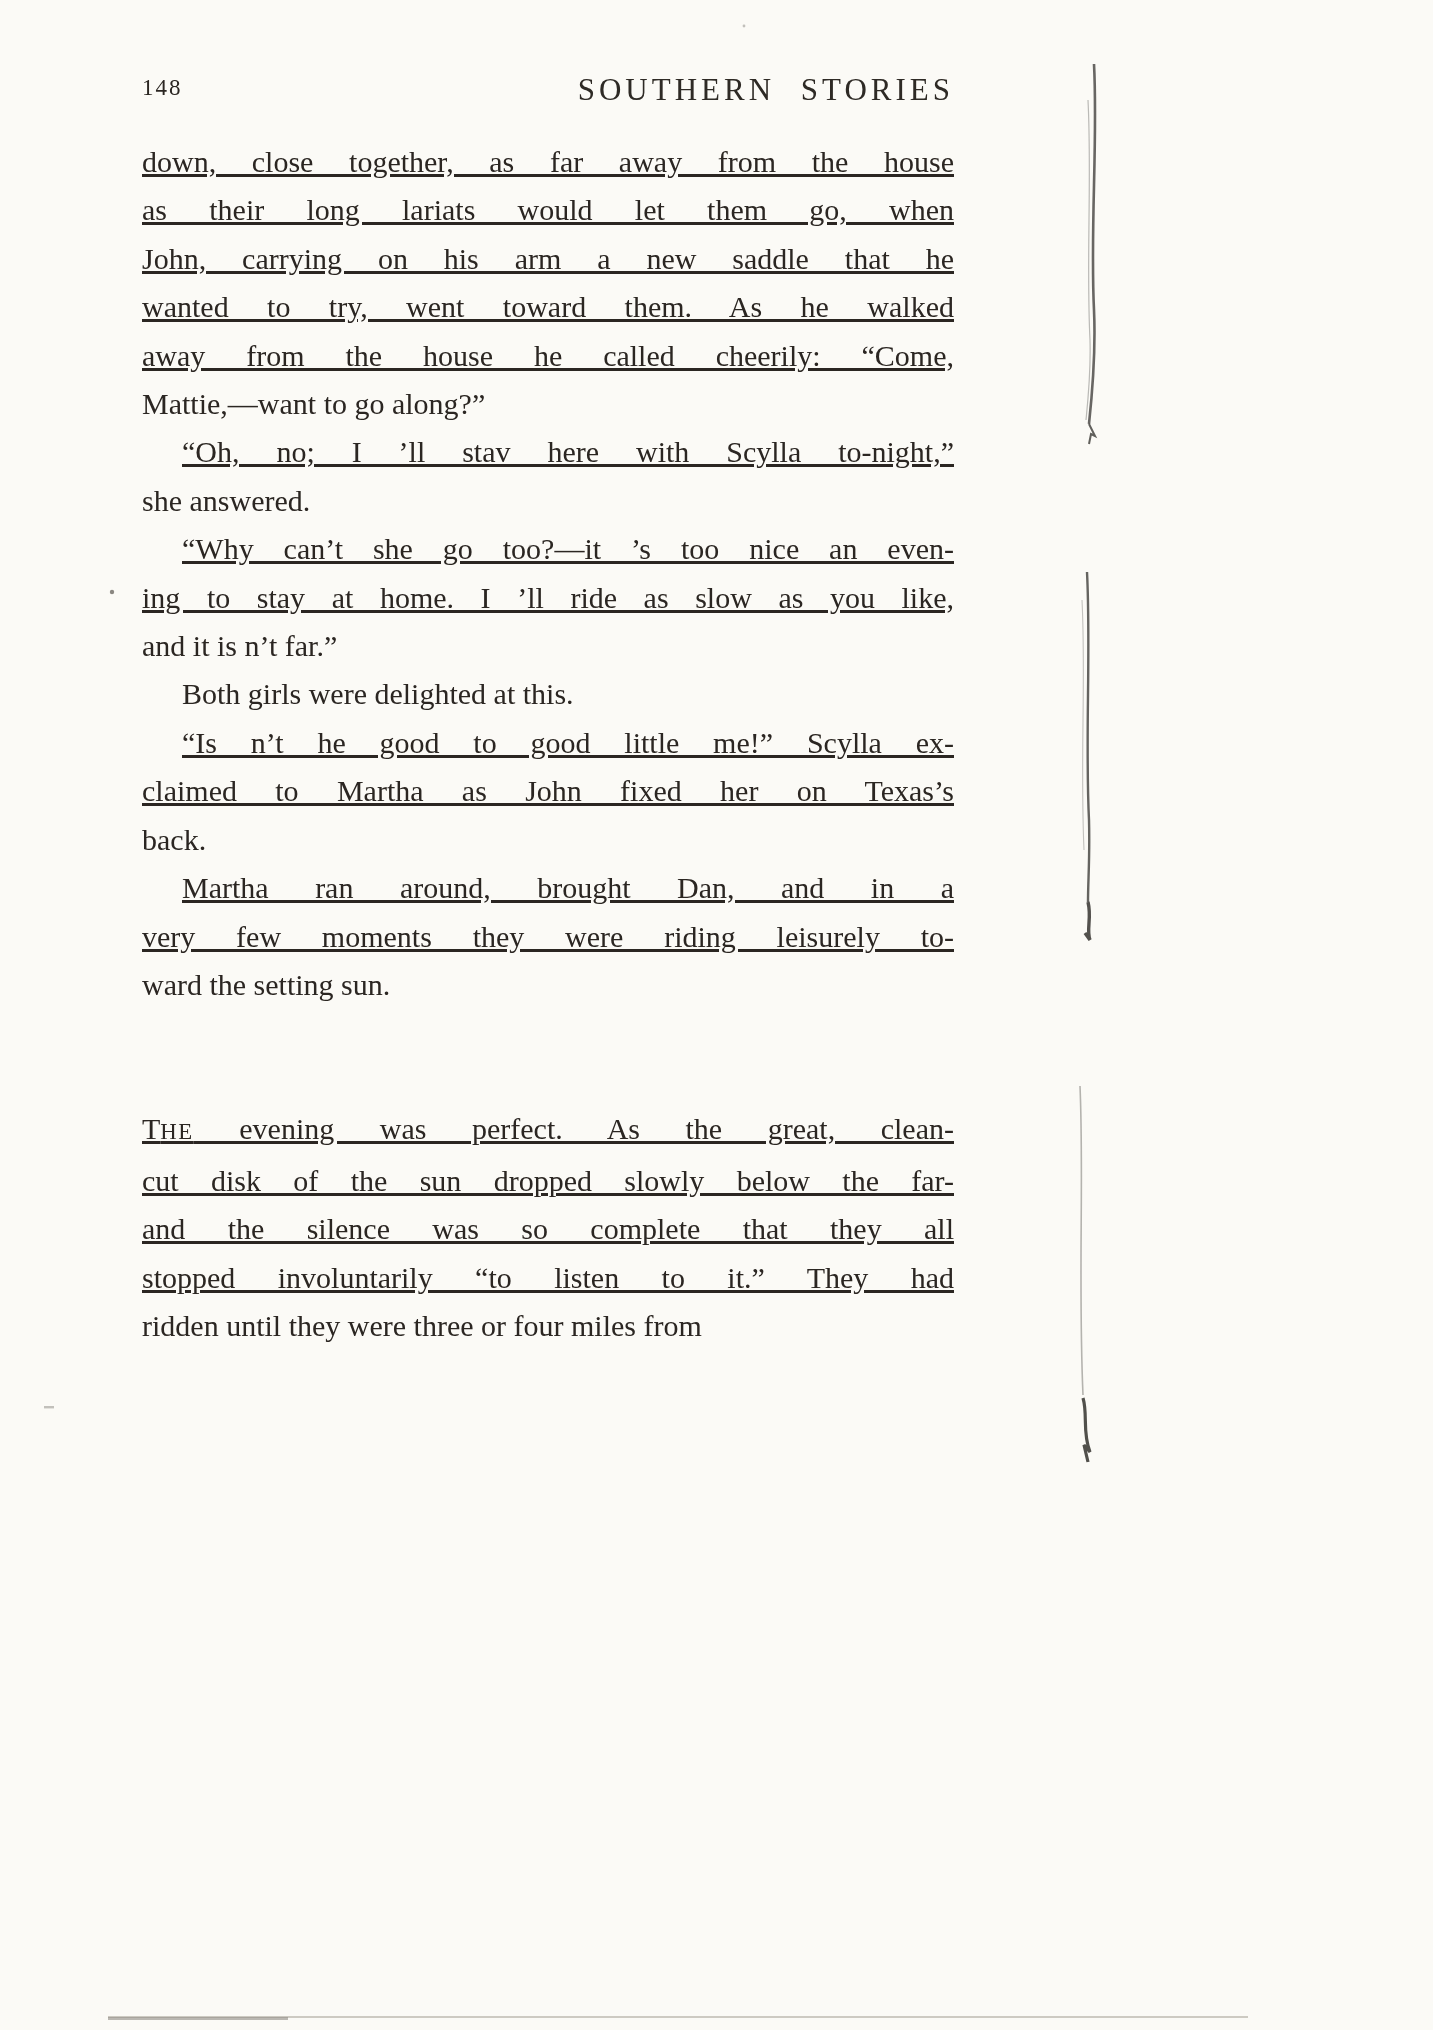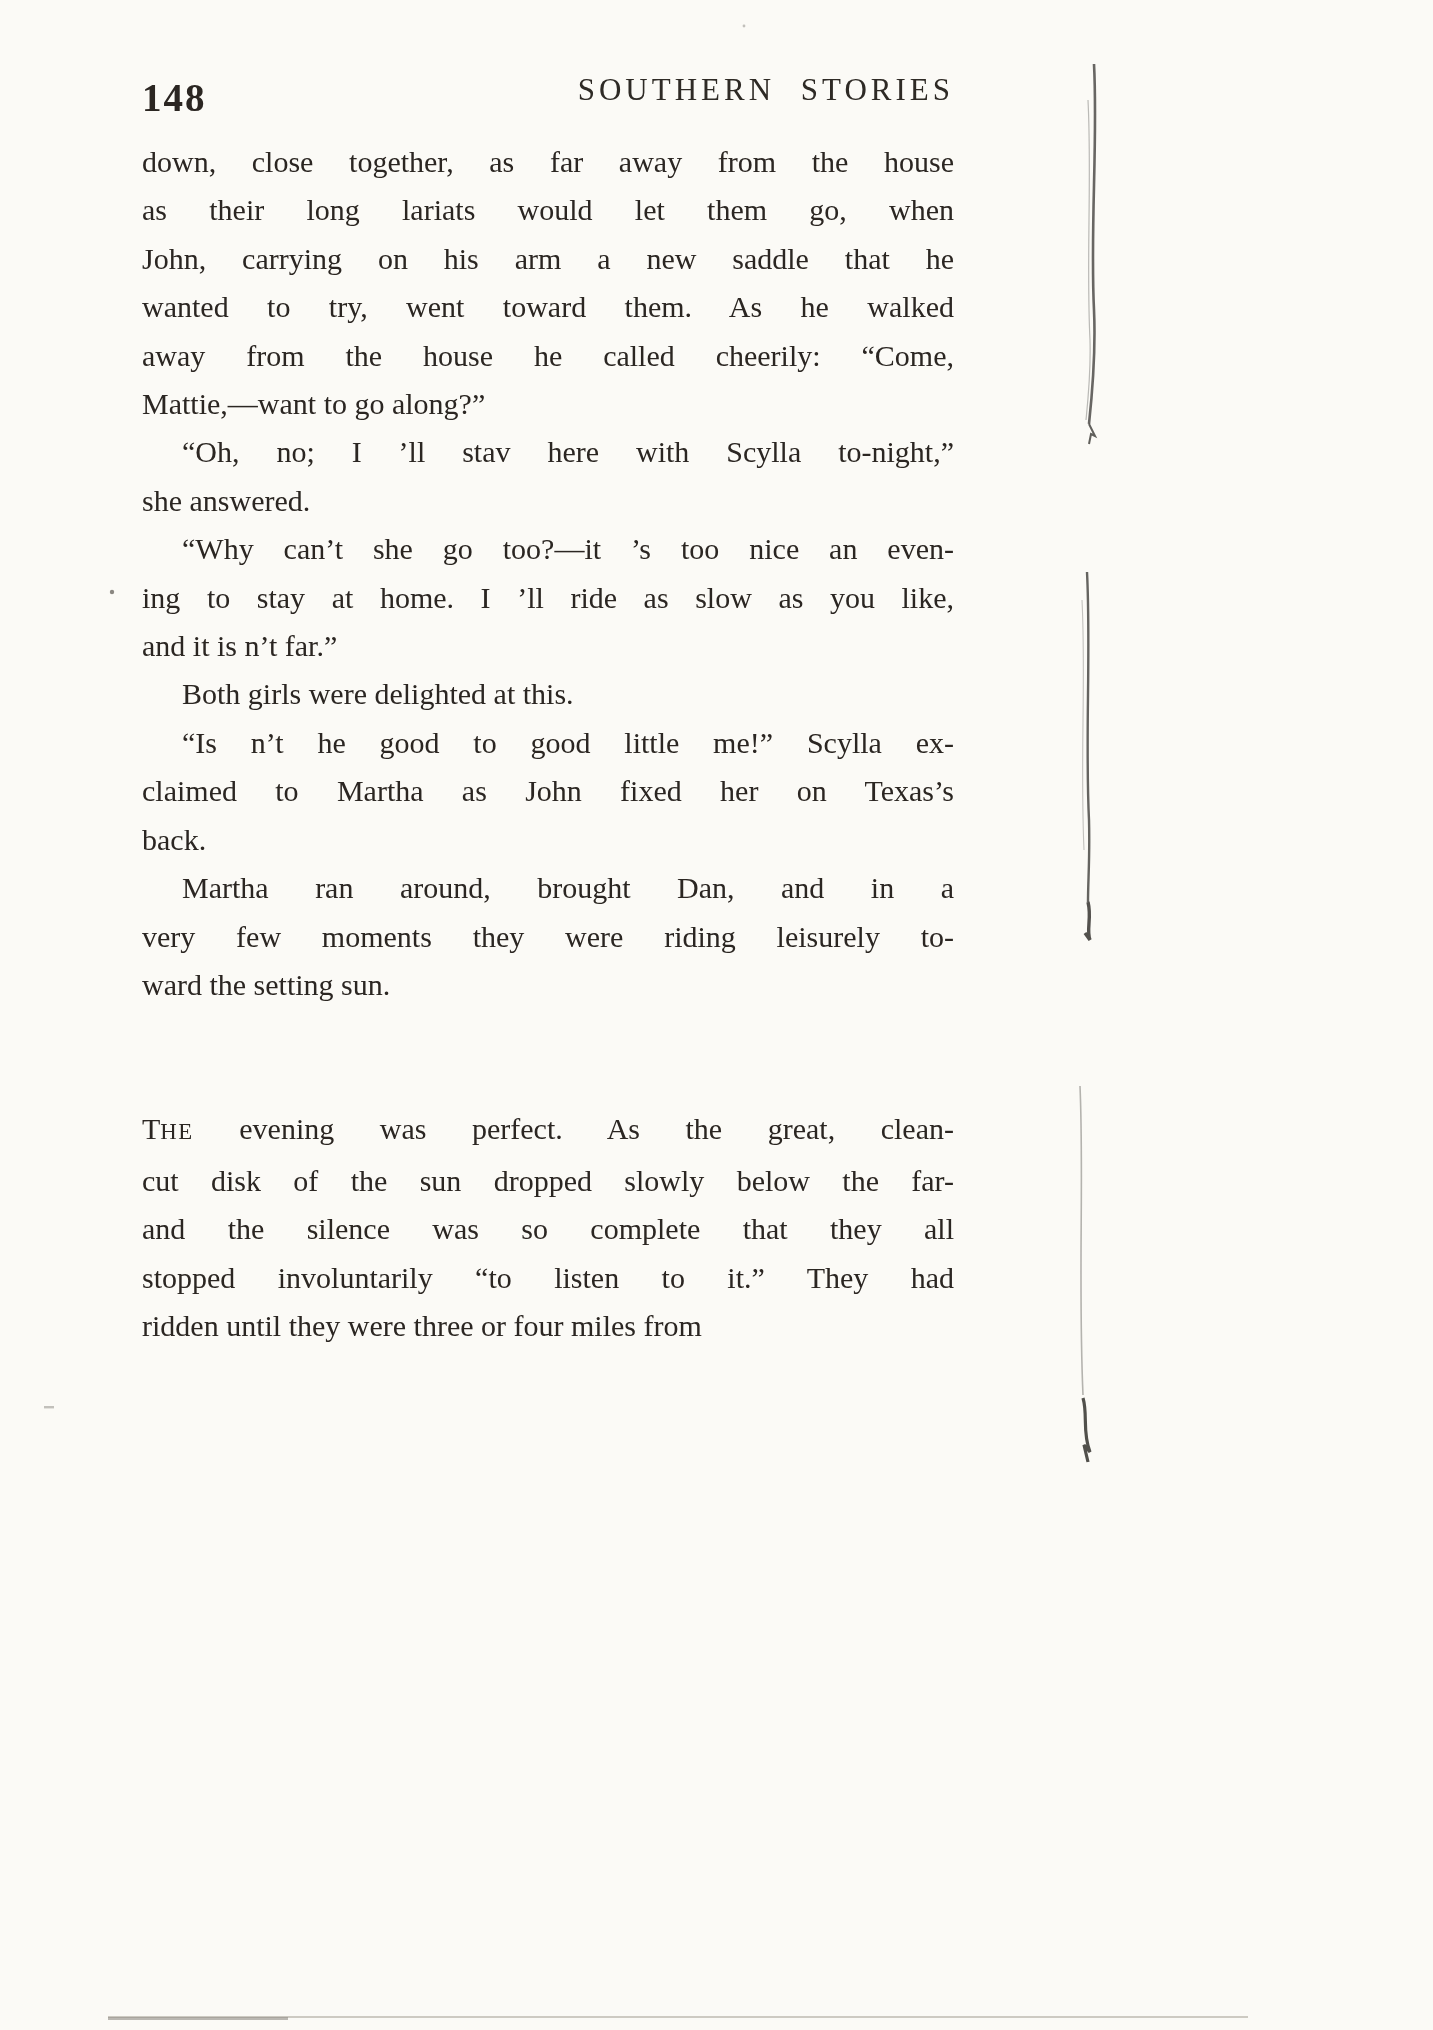--- a/index.html
+++ b/index.html
@@ -20,23 +20,22 @@
     position: absolute;
     top: 72px;
     left: 142px;
     width: 812px;
     height: 44px;
   }
   .page-number {
     position: absolute;
     left: 0;
     top: 3px;
-    font-size: 39px;
+    font-size: 23px;
     letter-spacing: 2px;
-    font-weight: bold;
   }
   .running-title {
     display: block;
     text-align: right;
     font-size: 31px;
     letter-spacing: 4px;
     word-spacing: 14px;
     color: #2e2a25;
   }
   .text-block {
@@ -47,20 +46,21 @@
     font-size: 30px;
     line-height: 48.4px;
     color: #2b2622;
   }
   .paragraph { margin: 0; }
   .paragraph.section-start { margin-top: 96px; }
   .line { text-justify: inter-word; }
   .line.just {
     text-align: justify;
     text-align-last: justify;
+    text-decoration: underline;
   }
   .line.indent { text-indent: 40px; }
   .smallcaps {
     font-size: 0.76em;
     letter-spacing: 1.5px;
   }
   .artifacts {
     position: absolute;
     top: 0;
     left: 0;

